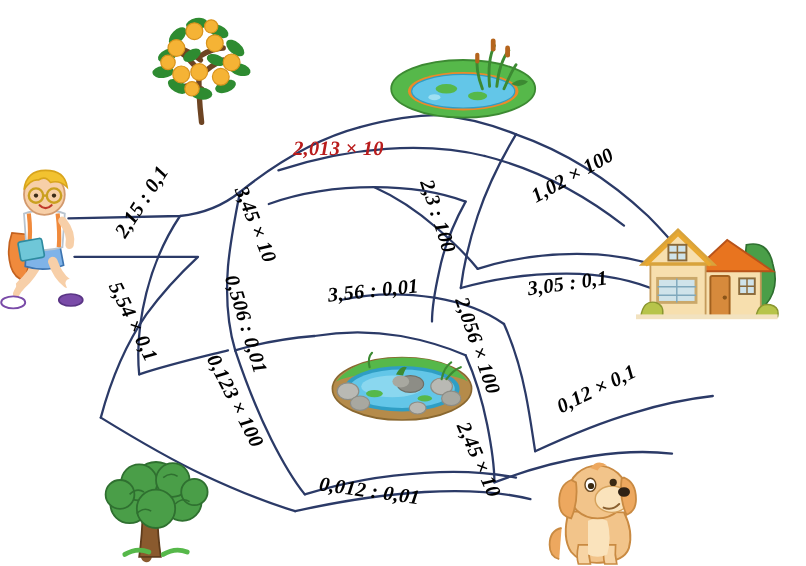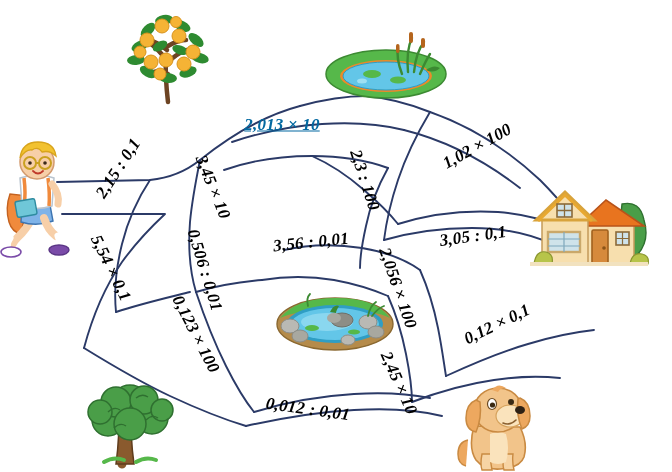--- a/index.html
+++ b/index.html
@@ -293,21 +293,21 @@
       <ellipse cx="68" cy="32" rx="5" ry="4" fill="#2e2114"></ellipse>
 
       <path d="M64 42 q-6 6 -13 3" fill="none" stroke="#8a6030" stroke-width="1.6" stroke-linecap="round"></path>
 
       <path d="M40 12 q6 -8 14 -2 q-6 0 -8 4z" fill="#eda85f"></path>
     </svg>
   </div>
 
   <div id="labels-layer">
       <div class="expr-label" style="font-size: 17px; left: 118px; top: 168px; transform: translate(-50%, -50%) rotate(-57deg); color: rgb(0, 0, 0);">2,15 : 0,1</div>
-      <div class="expr-label" style="font-size: 17px; left: 282px; top: 124px; transform: translate(-50%, -50%) rotate(0deg); color: #0369a1; text-decoration: underline;">2,013 × 10</div>
+      <div class="expr-label" style="font-size: 17px; left: 282px; top: 124px; transform: translate(-50%, -50%) rotate(0deg); color: #b91c1c;">2,013 × 10</div>
       <div class="expr-label" style="font-size: 17px; left: 213px; top: 187px; transform: translate(-50%, -50%) rotate(68deg); color: rgb(0, 0, 0);">3,45 × 10</div>
       <div class="expr-label" style="font-size: 17px; left: 365px; top: 180px; transform: translate(-50%, -50%) rotate(72deg); color: rgb(0, 0, 0);">2,3 : 100</div>
       <div class="expr-label" style="font-size: 17px; left: 477px; top: 146px; transform: translate(-50%, -50%) rotate(-29deg); color: rgb(0, 0, 0);">1,02 × 100</div>
       <div class="expr-label" style="font-size: 17px; left: 473px; top: 236px; transform: translate(-50%, -50%) rotate(-8deg); color: rgb(0, 0, 0);">3,05 : 0,1</div>
       <div class="expr-label" style="font-size: 17px; left: 311px; top: 242px; transform: translate(-50%, -50%) rotate(-6deg); color: rgb(0, 0, 0);">3,56 : 0,01</div>
       <div class="expr-label" style="font-size: 17px; left: 111px; top: 268px; transform: translate(-50%, -50%) rotate(64deg); color: rgb(0, 0, 0);">5,54 × 0,1</div>
       <div class="expr-label" style="font-size: 17px; left: 205px; top: 270px; transform: translate(-50%, -50%) rotate(73deg); color: rgb(0, 0, 0);">0,506 : 0,01</div>
       <div class="expr-label" style="font-size: 17px; left: 398px; top: 288px; transform: translate(-50%, -50%) rotate(71deg); color: rgb(0, 0, 0);">2,056 × 100</div>
       <div class="expr-label" style="font-size: 17px; left: 196px; top: 334px; transform: translate(-50%, -50%) rotate(63deg); color: rgb(0, 0, 0);">0,123 × 100</div>
       <div class="expr-label" style="font-size: 17px; left: 497px; top: 324px; transform: translate(-50%, -50%) rotate(-26deg); color: rgb(0, 0, 0);">0,12 × 0,1</div>

